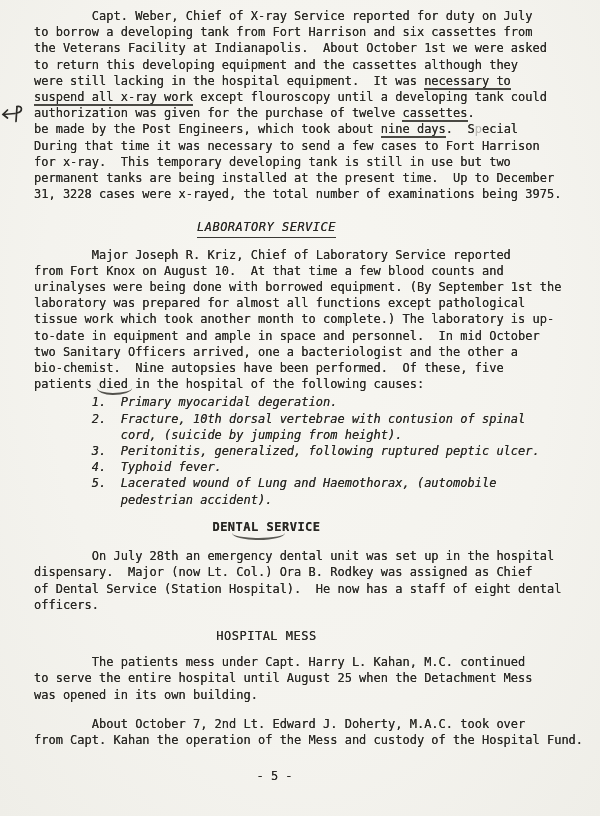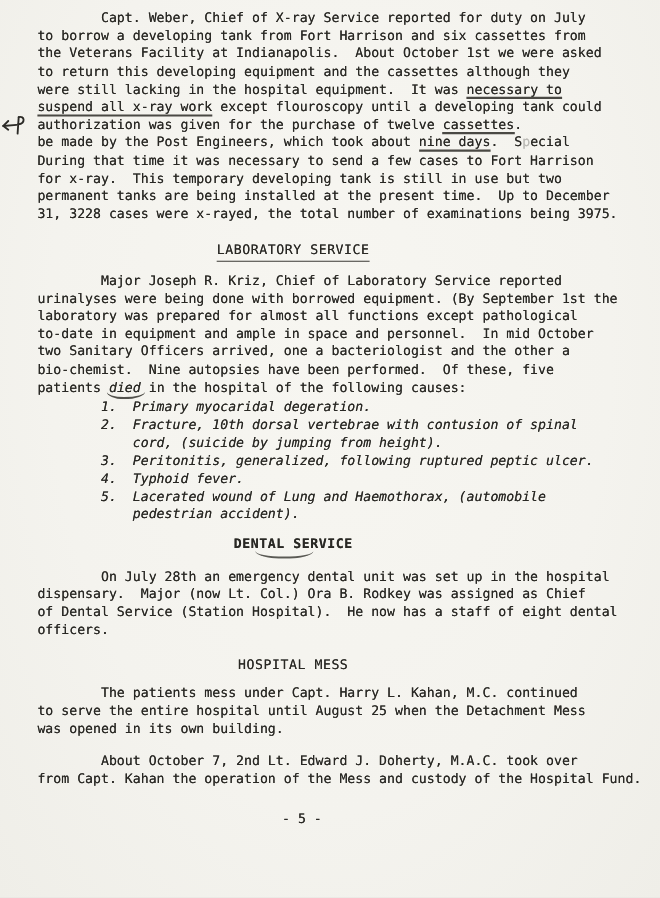--- a/index.html
+++ b/index.html
@@ -13,40 +13,40 @@
     font-family:"DejaVu Sans Mono","Liberation Mono",monospace;
     font-size:12px;
     line-height:16.2px;
     color:var(--ink,#292824);
     text-shadow:0 0 0.5px rgba(41,40,36,.85);
     overflow:hidden;
   }
   .line{white-space:pre;}
   .para{margin:0;}
   
-  [data-name="laboratory-service-heading"]{margin-top:17px;}
+  [data-name="laboratory-service-heading"]{margin-top:17px;font-style:italic;}
   [data-name="laboratory-service-paragraph"]{margin-top:9px;}
   [data-name="death-causes-list"]{margin-top:2px;font-style:italic;}
   [data-name="dental-service-heading"]{margin-top:11px;font-weight:bold;}
   [data-name="dental-service-paragraph"]{margin-top:13px;}
   [data-name="hospital-mess-heading"]{margin-top:15px;}
   [data-name="patients-mess-paragraph"]{margin-top:10px;}
   [data-name="mess-transfer-paragraph"]{margin-top:13px;}
   .heading-row{text-align:center;margin-right:88px;}
   .heading-text{display:inline-block;letter-spacing:.5px;position:relative;}
   .u-typed{border-bottom:1.6px solid rgba(38,37,32,.9);padding-bottom:1px;}
   .u-none{border-bottom:none;}
   .u-hand-partial::after{
     content:"";position:absolute;left:18%;right:33%;bottom:-5px;height:6px;
     border-bottom:2px solid rgba(38,37,32,.75);
     border-radius:0 0 50% 50% / 0 0 7px 7px;
   }
   
   .seg-underline{border-bottom:2px solid rgba(36,35,30,.82);}
-  .seg-curve{position:relative;font-style:italic;}
+  .seg-curve{position:relative;}
   .seg-curve::after{
     content:"";position:absolute;left:-2px;right:-4px;bottom:-4px;height:6px;
     border-bottom:2px solid rgba(36,35,30,.78);
     border-radius:0 0 55% 45% / 0 0 7px 7px;
   }
   .seg-faint{opacity:.28;}
   .margin-mark{position:absolute;left:1px;top:103px;width:25px;height:23px;}
   .page-number-row{margin-top:20px;text-align:center;margin-right:72px;}
 </style>
 </head>
@@ -72,22 +72,24 @@
         <div class="line" data-name="text-line"><span data-name="segment">authorization was given for the purchase of twelve </span><span class="seg-underline" data-name="segment-underline">cassettes</span><span data-name="segment">.</span></div>
         <div class="line" data-name="text-line"><span data-name="segment">be made by the Post Engineers, which took about </span><span class="seg-underline" data-name="segment-underline">nine days</span><span data-name="segment">.  S</span><span class="seg-faint" data-name="segment-faint">p</span><span data-name="segment">ecial</span></div>
         <div class="line" data-name="text-line"><span data-name="segment">During that time it was necessary to send a few cases to Fort Harrison</span></div>
         <div class="line" data-name="text-line"><span data-name="segment">for x-ray.  This temporary developing tank is still in use but two</span></div>
         <div class="line" data-name="text-line"><span data-name="segment">permanent tanks are being installed at the present time.  Up to December</span></div>
         <div class="line" data-name="text-line"><span data-name="segment">31, 3228 cases were x-rayed, the total number of examinations being 3975.</span></div>
       </div>
       <div class="heading-row" data-name="laboratory-service-heading"><span class="heading-text u-typed" data-name="heading-text">LABORATORY SERVICE</span></div>
       <div class="para" data-name="laboratory-service-paragraph">
         <div class="line" data-name="text-line"><span data-name="segment">        Major Joseph R. Kriz, Chief of Laboratory Service reported</span></div>
+        <div class="line" data-name="text-line"><span data-name="segment">from Fort Knox on August 10.  At that time a few blood counts and</span></div>
         <div class="line" data-name="text-line"><span data-name="segment">urinalyses were being done with borrowed equipment. (By September 1st the</span></div>
         <div class="line" data-name="text-line"><span data-name="segment">laboratory was prepared for almost all functions except pathological</span></div>
+        <div class="line" data-name="text-line"><span data-name="segment">tissue work which took another month to complete.) The laboratory is up-</span></div>
         <div class="line" data-name="text-line"><span data-name="segment">to-date in equipment and ample in space and personnel.  In mid October</span></div>
         <div class="line" data-name="text-line"><span data-name="segment">two Sanitary Officers arrived, one a bacteriologist and the other a</span></div>
         <div class="line" data-name="text-line"><span data-name="segment">bio-chemist.  Nine autopsies have been performed.  Of these, five</span></div>
         <div class="line" data-name="text-line"><span data-name="segment">patients </span><span class="seg-curve" data-name="segment-curve">died</span><span data-name="segment"> in the hospital of the following causes:</span></div>
       </div>
       <div class="para" data-name="death-causes-list">
         <div class="line" data-name="text-line"><span data-name="segment">        1.  Primary myocaridal degeration.</span></div>
         <div class="line" data-name="text-line"><span data-name="segment">        2.  Fracture, 10th dorsal vertebrae with contusion of spinal</span></div>
         <div class="line" data-name="text-line"><span data-name="segment">            cord, (suicide by jumping from height).</span></div>
         <div class="line" data-name="text-line"><span data-name="segment">        3.  Peritonitis, generalized, following ruptured peptic ulcer.</span></div>

